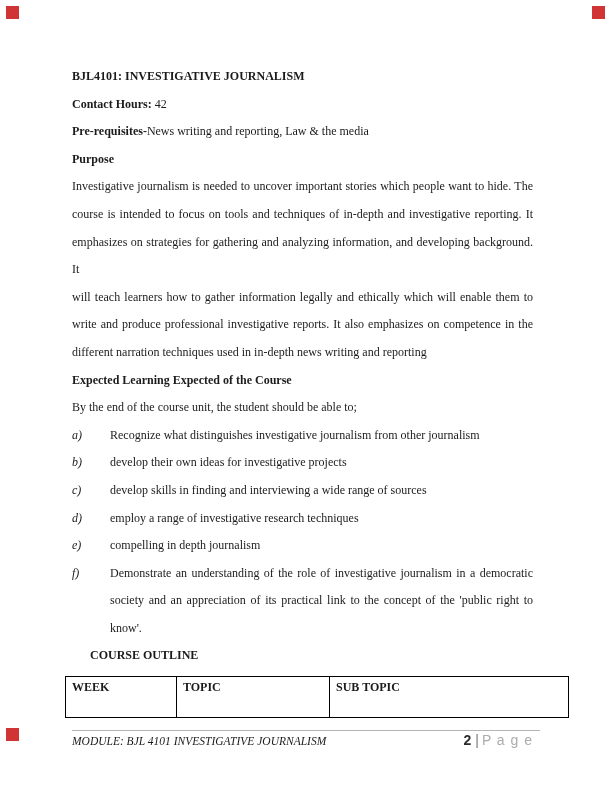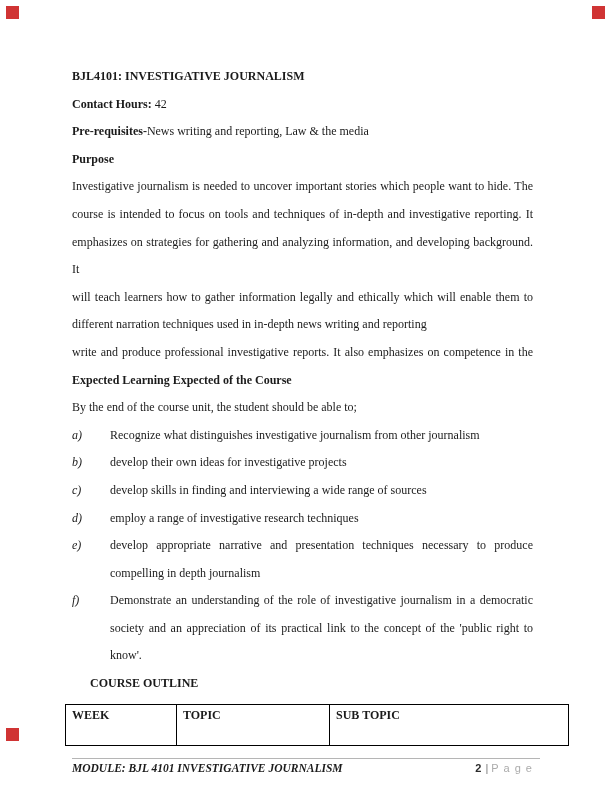--- a/index.html
+++ b/index.html
@@ -67,29 +67,29 @@
     border-top: 1px solid #b5b5b5;
     margin: 12px -7px 0 0;
   }
   .footer-row {
     display: flex;
     align-items: baseline;
     margin-top: 1px;
     line-height: 16px;
   }
   .module-text {
-    font-weight: bold;
+    font-weight: normal;
     font-style: italic;
     font-size: 11.5px;
     color: #1b1b1b;
   }
   .page-info {
     margin-left: auto;
     font-family: "Liberation Sans", sans-serif;
-    font-size: 11px;
+    font-size: 14px;
     white-space: nowrap;
   }
   .page-num { font-weight: bold; color: #2b2b2b; }
   .page-sep { color: #7a7a7a; margin: 0 3px 0 4px; }
   .page-word { color: #ababab; letter-spacing: 1px; }
 </style>
 </head>
 <body>
 
 <div class="page">
@@ -106,22 +106,22 @@
 
     <p><span class="b">Pre-requisites-</span><span>News writing and reporting, Law &amp; the media</span></p>
 
     <p class="b">Purpose</p>
 
     <div>
       <div class="line jline">Investigative journalism is needed to uncover important stories which people want to hide. The</div>
       <div class="line jline">course is intended to focus on tools and techniques of in-depth and investigative reporting.  It</div>
       <div class="line jline">emphasizes on strategies for gathering and analyzing information, and developing background. It</div>
       <div class="line jline">will teach learners how to gather information legally and ethically which will enable them to</div>
+      <div class="line jline">write and produce professional investigative reports. It also emphasizes on competence in the</div>
       <div class="line">different narration techniques used in in-depth news writing and reporting</div>
-      <div class="line jline">write and produce professional investigative reports. It also emphasizes on competence in the</div>
     </div>
 
     <p class="b">Expected Learning Expected of the Course</p>
 
     <p>By the end of the course unit, the student should be able to;</p>
 
     <div class="li">
       <span class="marker">a)</span>
       <div class="line">Recognize what distinguishes investigative journalism from other journalism</div>
     </div>
@@ -136,21 +136,20 @@
       <div class="line">develop skills in finding and interviewing a wide range of sources</div>
     </div>
 
     <div class="li">
       <span class="marker">d)</span>
       <div class="line">employ a range of investigative research techniques</div>
     </div>
 
     <div class="li">
       <span class="marker">e)</span>
-      <div class="line jline">develop appropriate narrative and presentation techniques necessary to produce</div>
       <div class="line">compelling in depth journalism</div>
     </div>
 
     <div class="li">
       <span class="marker">f)</span>
       <div class="line jline">Demonstrate an understanding of the role of investigative journalism in a democratic</div>
       <div class="line jline">society and an appreciation of its practical link to the concept of the 'public right to</div>
       <div class="line">know'.</div>
     </div>
 

